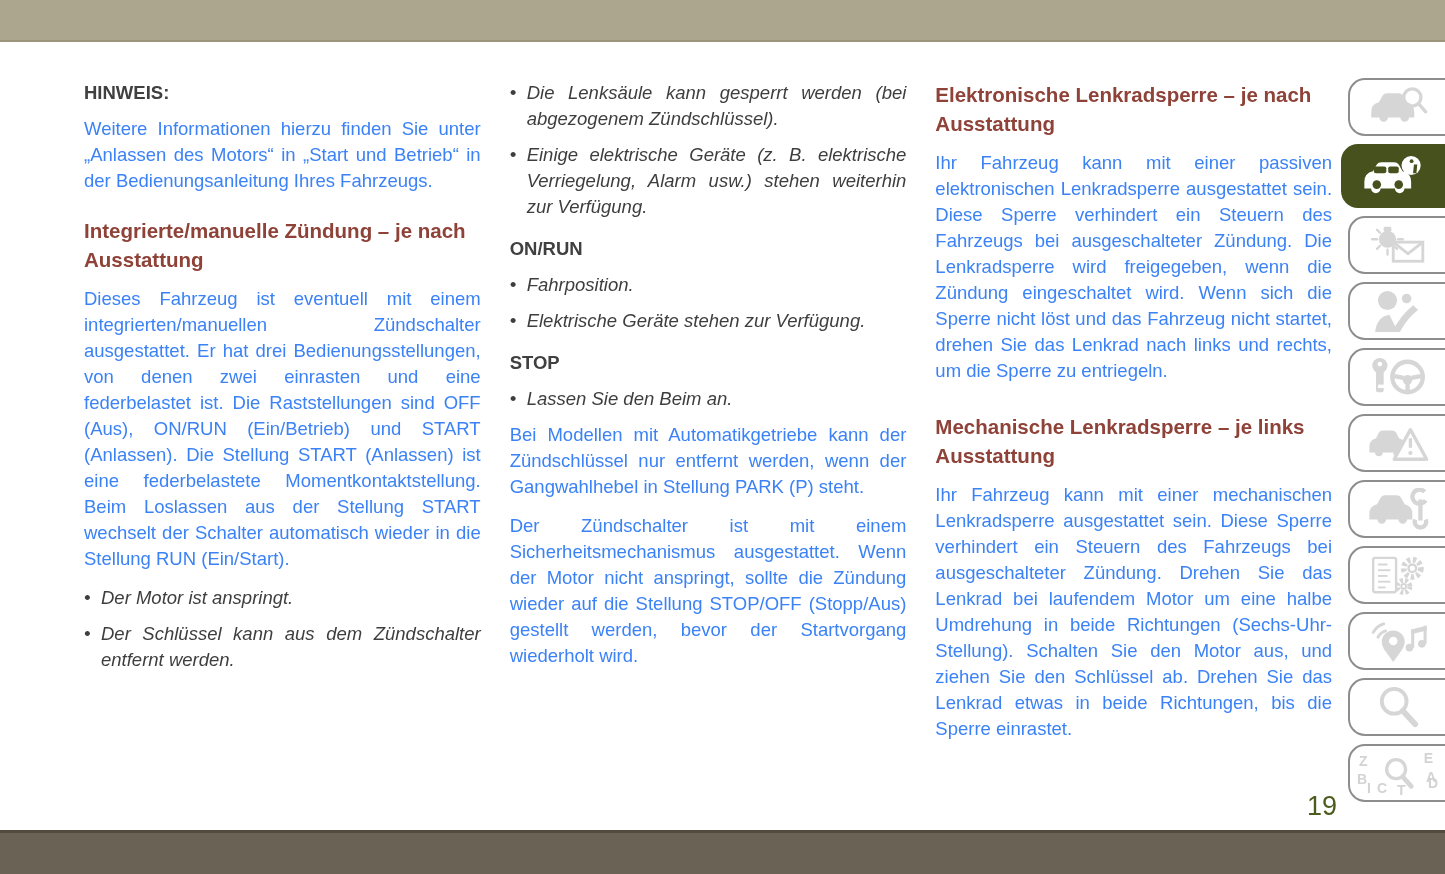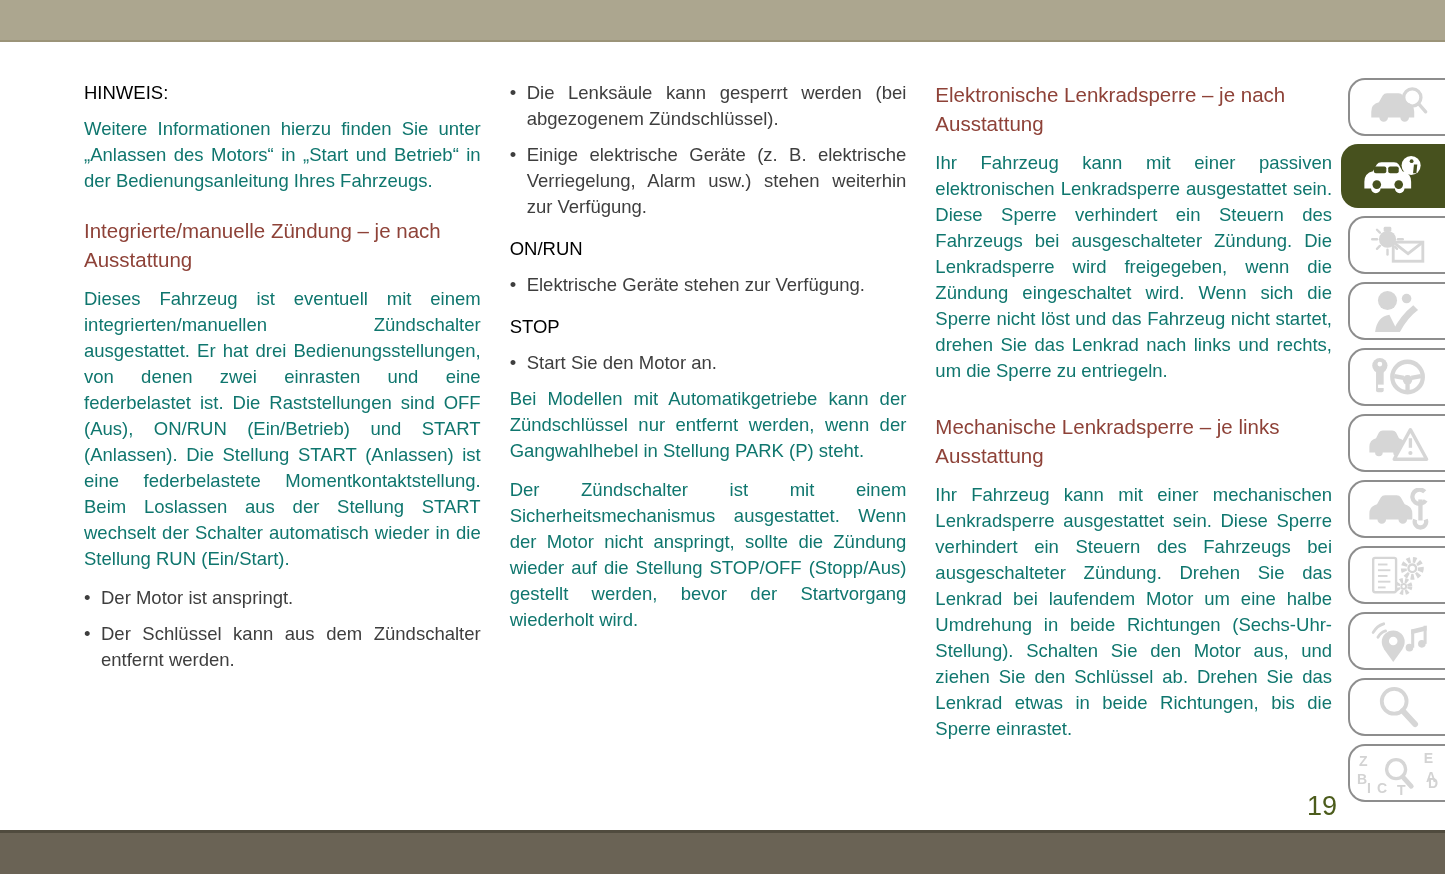--- a/index.html
+++ b/index.html
@@ -11,27 +11,27 @@
   .topbar { position:absolute; top:0; left:0; right:0; height:42px;
             background:#aca68f; border-bottom:2px solid #9b9479; }
   .bottombar { position:absolute; bottom:0; left:0; right:0; height:44px;
                background:#6a6355; border-top:3px solid #504b3e; }
 
   .content { position:absolute; left:84px; top:80px; width:1248px;
              display:flex; gap:29px; }
   .col { width:397px; }
   .col > :first-child { margin-top:0; }
 
-  .body { font-size:18.5px; line-height:26px; color:#0f766e;
+  .body { font-size:18.5px; line-height:26px; color:#3b82f6;
           margin:0 0 13px; text-align:justify; hyphens:auto; }
   .heading { font-size:20.5px; line-height:29px; color:#8e4238;
-             font-weight:normal; margin:22px 0 12px; }
-  .subhead { font-size:18.5px; line-height:26px; color:#000000;
-             font-weight:normal; margin:16px 0 10px; }
-  .bullet { position:relative; padding-left:17px; margin:0 0 10px; }
+             font-weight:bold; margin:22px 0 12px; }
+  .subhead { font-size:18.5px; line-height:26px; color:#404040;
+             font-weight:bold; margin:16px 0 10px; }
+  .bullet { position:relative; padding-left:17px; margin:0 0 10px;font-style:italic; }
   .bullet::before { content:"\2022"; position:absolute; left:0; top:0;
                     color:#3e3e3e; font-size:18.5px; line-height:26px; }
   .bullet p { margin:0; font-size:18.5px; line-height:26px; color:#3e3e3e;
               text-align:justify; hyphens:auto; }
 
   .tabs { position:absolute; top:78px; right:0; display:flex;
           flex-direction:column; gap:8px; align-items:flex-end; }
   .tab { width:97px; height:58px; background:#ffffff;
          border:2px solid #8d8d8d; border-right:none;
          border-radius:17px 0 0 17px; display:flex; align-items:center;
@@ -77,25 +77,28 @@
 
   <section class="col">
     <div class="bullet">
       <p>Die Lenksäule kann gesperrt werden (bei abgezogenem Zündschlüssel).</p>
     </div>
     <div class="bullet">
       <p>Einige elektrische Geräte (z. B. elektrische Verriegelung, Alarm usw.) stehen weiterhin zur Verfügung.</p>
     </div>
     <h3 class="subhead">ON/RUN</h3>
     <div class="bullet">
+      <p>Fahrposition.</p>
+    </div>
+    <div class="bullet">
       <p>Elektrische Geräte stehen zur Verfügung.</p>
     </div>
     <h3 class="subhead">STOP</h3>
     <div class="bullet">
-      <p>Start Sie den Motor an.</p>
+      <p>Lassen Sie den Beim an.</p>
     </div>
     <p class="body">Bei Modellen mit Automatikgetriebe kann der Zündschlüssel nur entfernt werden, wenn der Gangwahlhebel in Stellung PARK (P) steht.</p>
     <p class="body" style="margin-top:13px">Der Zündschalter ist mit einem Sicherheitsmechanismus ausgestattet. Wenn der Motor nicht anspringt, sollte die Zündung wieder auf die Stellung STOP/OFF (Stopp/Aus) gestellt werden, bevor der Startvorgang wiederholt wird.</p>
   </section>
 
   <section class="col">
     <h2 class="heading">Elektronische Lenkradsperre – je nach Ausstattung</h2>
     <p class="body">Ihr Fahrzeug kann mit einer passiven elektronischen Lenkradsperre ausgestattet sein. Diese Sperre verhindert ein Steuern des Fahrzeugs bei ausgeschalteter Zündung. Die Lenkradsperre wird freigegeben, wenn die Zündung eingeschaltet wird. Wenn sich die Sperre nicht löst und das Fahrzeug nicht startet, drehen Sie das Lenkrad nach links und rechts, um die Sperre zu entriegeln.</p>
     <h2 class="heading" style="margin-top:28px">Mechanische Lenkradsperre – je links Ausstattung</h2>
     <p class="body">Ihr Fahrzeug kann mit einer mechanischen Lenkradsperre ausgestattet sein. Diese Sperre verhindert ein Steuern des Fahrzeugs bei ausgeschalteter Zündung. Drehen Sie das Lenkrad bei laufendem Motor um eine halbe Umdrehung in beide Richtungen (Sechs-Uhr-Stellung). Schalten Sie den Motor aus, und ziehen Sie den Schlüssel ab. Drehen Sie das Lenkrad etwas in beide Richtungen, bis die Sperre einrastet.</p>

